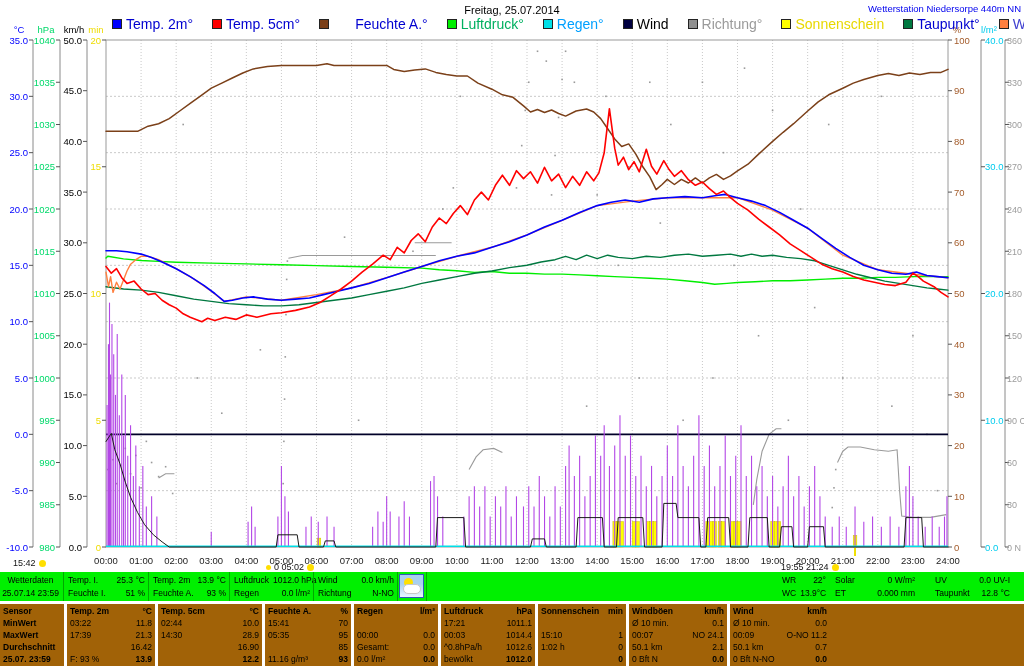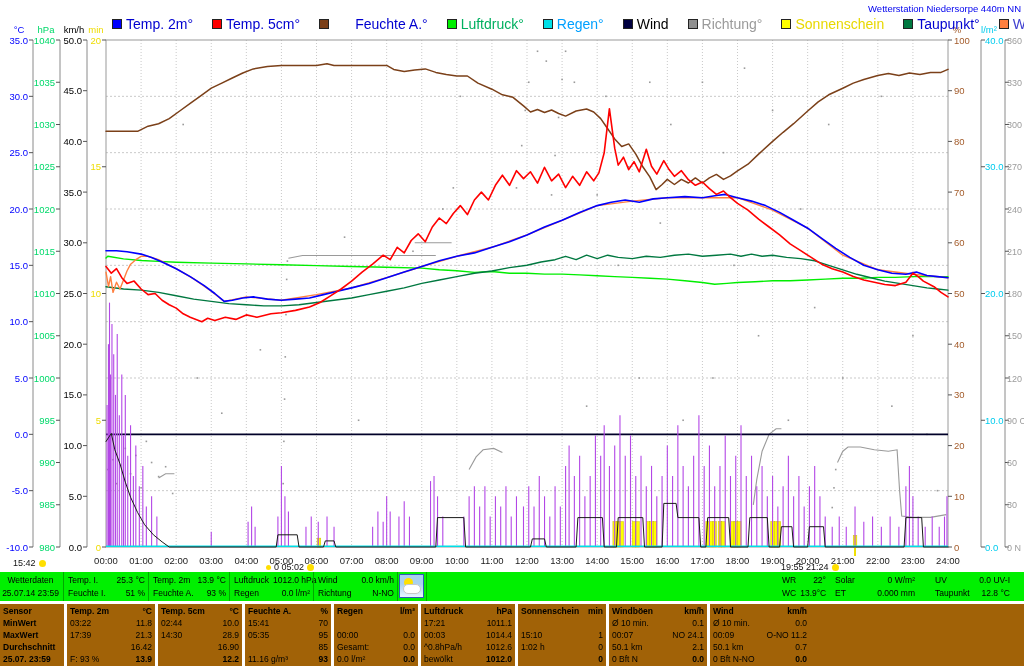--- a/index.html
+++ b/index.html
@@ -500,20 +500,21 @@
       <line x1="106" y1="546.2" x2="948" y2="546.2" stroke="#00e0e8" stroke-width="1.6"></line>
       <polyline points="106.0,131.3 123.5,131.3 137.6,131.3 148.1,126.2 158.6,123.7 169.2,118.6 179.7,111.0 190.2,103.4 200.7,95.8 211.3,88.2 221.8,83.1 232.3,78.0 242.8,73.0 253.3,68.9 267.4,66.4 281.4,65.4 299.0,65.4 316.5,65.4 327.0,63.8 334.0,65.4 351.6,65.4 369.1,65.4 386.7,65.4 393.7,69.4 404.2,71.4 414.7,69.9 425.3,68.9 435.8,72.4 446.3,74.5 456.8,76.0 467.4,76.0 477.9,83.1 491.9,89.2 502.4,94.8 513.0,97.3 523.5,105.9 530.5,112.0 537.5,109.5 544.5,112.5 551.6,110.0 558.6,113.5 565.6,116.1 576.1,111.0 586.6,109.0 593.7,112.0 600.7,118.6 607.7,128.7 614.7,138.9 621.7,146.5 628.7,143.9 635.8,154.1 642.8,166.8 649.8,176.9 656.1,189.6 662.1,184.5 667.3,179.4 674.4,184.5 681.4,179.4 688.4,183.0 695.4,177.9 702.4,183.0 709.4,177.9 716.4,174.4 723.5,179.4 730.5,175.9 737.5,170.8 748.0,164.2 758.6,154.1 772.6,141.4 783.1,132.3 793.6,123.7 807.7,111.0 818.2,101.9 828.7,94.8 842.8,88.2 853.3,83.1 863.8,79.5 877.8,75.5 888.4,73.5 898.9,75.5 909.4,73.0 919.9,74.5 930.5,72.4 941.0,72.4 948.0,69.4" fill="none" stroke="#7b4019" stroke-width="1.5" stroke-linejoin="round" stroke-linecap="round"></polyline>
       <polyline points="106.0,258.0 107.8,256.3 123.5,258.9 141.1,260.5 158.6,261.4 176.2,262.2 211.3,263.1 246.3,263.9 281.4,264.8 316.5,265.6 351.6,266.5 386.7,267.3 421.8,268.1 439.3,269.8 456.8,270.7 474.4,272.4 491.9,271.5 509.5,273.2 527.0,273.2 544.5,274.1 562.1,274.1 579.6,274.9 597.2,275.8 614.7,276.6 632.3,277.4 649.8,278.3 667.3,279.1 684.9,280.8 702.4,282.5 714.7,284.2 727.0,283.4 737.5,282.5 755.0,281.7 772.6,280.8 790.1,280.8 807.7,280.0 825.2,279.1 842.8,278.3 860.3,278.3 877.8,277.4 895.4,277.4 912.9,276.6 930.5,276.6 948.0,276.6" fill="none" stroke="#00ee00" stroke-width="1.4" stroke-linejoin="round" stroke-linecap="round"></polyline>
       <polyline points="106.0,286.7 123.5,289.0 141.1,290.1 158.6,292.4 176.2,295.8 193.7,299.1 211.3,301.4 228.8,303.6 246.3,304.8 263.9,305.9 281.4,305.9 299.0,304.8 316.5,302.5 334.0,300.3 351.6,298.0 369.1,294.6 386.7,291.2 404.2,287.9 421.8,283.4 439.3,280.0 456.8,276.6 474.4,273.2 491.9,271.0 509.5,267.6 527.0,265.3 541.0,262.0 555.1,259.7 565.6,256.3 576.1,259.7 586.6,255.2 597.2,258.6 607.7,255.2 618.2,257.4 632.3,258.6 646.3,256.3 660.3,257.4 674.4,255.2 688.4,254.1 702.4,256.3 716.4,255.2 730.5,254.1 741.0,256.3 751.5,254.1 762.1,256.3 772.6,255.2 786.6,257.4 800.7,258.6 814.7,260.8 828.7,265.3 842.8,269.8 856.8,274.3 870.8,277.7 884.8,281.1 898.9,283.4 912.9,285.6 926.9,287.9 937.5,289.0 948.0,290.1" fill="none" stroke="#007840" stroke-width="1.4" stroke-linejoin="round" stroke-linecap="round"></polyline>
       <polyline points="106.0,441.5 111.3,433.4 114.8,449.7 120.0,463.9 125.3,482.1 130.6,497.3 137.6,512.5 144.6,524.7 153.4,534.8 162.1,541.9 169.2,547.0 276.2,547.0 277.9,534.8 297.2,534.8 299.0,547.0 323.5,547.0 325.3,540.9 334.0,540.9 335.8,547.0 435.8,547.0 437.5,517.6 463.8,517.6 465.6,547.0 530.5,547.0 532.3,538.9 544.5,538.9 546.3,547.0 576.1,547.0 577.9,517.6 602.4,517.6 604.2,547.0 616.5,547.0 618.2,517.6 642.8,517.6 644.5,547.0 662.1,547.0 663.8,503.4 676.1,503.4 677.9,517.6 698.9,517.6 700.7,547.0 705.9,547.0 707.7,517.6 728.7,517.6 730.5,547.0 748.0,547.0 749.8,517.6 767.3,517.6 769.1,547.0 779.6,547.0 781.4,526.7 791.9,526.7 793.6,547.0 807.7,547.0 809.4,526.7 823.5,526.7 825.2,547.0 904.1,547.0 905.9,517.6 921.7,517.6 923.4,547.0 948.0,547.0" fill="none" stroke="#1a1a1a" stroke-width="1" stroke-linejoin="round" stroke-linecap="round"></polyline>
       <polyline points="106.0,272.1 108.5,286.7 110.6,276.6 113.0,292.4 116.5,282.2 120.0,289.0 123.5,280.0 127.0,271.0 130.6,264.2 135.8,259.7 141.1,256.3 148.1,256.3 158.6,259.7 176.2,268.7 193.7,278.9 211.3,291.2 224.2,301.4 246.3,296.9 281.4,300.3 316.5,294.6 351.6,287.9 386.7,277.7 421.8,266.5 456.8,256.3 491.9,247.3 527.0,234.9 562.1,220.3 597.2,205.6 632.3,201.1 667.3,197.7 702.4,197.7 737.5,197.7 772.6,210.1 807.7,228.2 842.8,255.2 877.8,269.8 912.9,274.3 948.0,277.7" fill="none" stroke="#ff8040" stroke-width="1.4" stroke-linejoin="round" stroke-linecap="round"></polyline>
       <polyline points="106.0,250.7 116.5,250.7 127.0,251.8 141.1,254.1 151.6,257.4 162.1,262.0 176.2,268.7 190.2,276.6 204.2,285.6 214.8,293.5 224.2,301.4 232.3,300.3 242.8,298.0 253.3,296.9 267.4,299.1 281.4,300.3 295.5,299.1 309.5,298.0 323.5,294.6 337.5,291.2 351.6,287.9 369.1,283.4 386.7,277.7 404.2,272.1 421.8,266.5 439.3,260.8 456.8,256.3 474.4,252.9 491.9,247.3 509.5,241.7 527.0,234.9 544.5,227.0 562.1,220.3 579.6,212.4 597.2,205.6 611.2,202.2 625.2,200.0 639.3,202.2 653.3,198.9 667.3,197.7 684.9,196.6 702.4,197.7 716.4,195.5 725.2,194.4 737.5,197.7 751.5,201.1 765.6,205.6 779.6,212.4 793.6,220.3 807.7,228.2 821.7,238.3 835.7,248.4 849.8,257.4 863.8,265.3 877.8,269.8 891.9,273.2 905.9,274.3 916.4,272.1 926.9,275.5 937.5,276.6 948.0,277.7" fill="none" stroke="#0000ff" stroke-width="1.6" stroke-linejoin="round" stroke-linecap="round"></polyline>
       <polyline points="106.0,266.5 111.3,273.2 116.5,268.7 121.8,277.7 127.0,283.4 134.1,281.1 141.1,289.0 148.1,294.6 155.1,293.5 162.1,300.3 169.2,304.8 176.2,308.1 183.2,313.8 190.2,317.2 201.8,321.7 207.7,318.3 214.8,320.5 225.3,317.2 235.8,319.4 246.3,314.9 256.9,317.2 270.9,313.8 281.4,312.7 295.5,310.4 309.5,307.0 320.0,302.5 330.5,295.8 341.1,289.0 351.6,281.1 362.1,272.1 372.6,264.2 383.2,255.2 390.2,259.7 397.2,247.3 404.2,252.9 411.2,240.5 418.2,233.8 425.3,241.7 432.3,227.0 439.3,218.0 446.3,223.6 453.3,213.5 460.3,205.6 467.4,214.6 474.4,200.0 481.4,192.1 488.4,200.0 495.4,185.3 502.4,175.2 509.5,185.3 516.5,170.7 523.5,178.6 530.5,171.8 537.5,183.1 544.5,167.3 551.6,180.8 558.6,174.1 565.6,187.6 572.6,176.3 579.6,185.3 586.6,171.8 593.7,180.8 598.9,172.9 604.2,152.7 609.4,108.7 614.7,148.2 618.2,165.1 623.5,157.2 628.7,169.6 634.0,161.7 639.3,171.8 646.3,149.3 651.5,166.2 656.8,174.1 663.8,160.6 669.1,169.6 674.4,176.3 681.4,170.7 688.4,179.7 695.4,185.3 702.4,182.0 709.4,188.7 716.4,194.4 723.5,191.0 730.5,197.7 737.5,203.4 748.0,210.1 758.6,219.1 769.1,227.0 779.6,234.9 790.1,243.9 800.7,250.7 811.2,257.4 821.7,264.2 832.2,268.7 842.8,272.1 853.3,276.6 863.8,280.0 874.3,282.2 884.8,284.5 895.4,285.6 905.9,282.2 912.9,273.2 918.2,276.6 923.4,281.1 934.0,286.7 941.0,292.4 948.0,296.9" fill="none" stroke="#ff0000" stroke-width="1.6" stroke-linejoin="round" stroke-linecap="round"></polyline>
       <rect x="106" y="40" width="842" height="507" fill="transparent"></rect>
     </svg>
+  <div class="hdr-title">Freitag, 25.07.2014</div>
   <div class="station">Wetterstation Niedersorpe 440m NN</div>
   <div id="legend">
       <span class="li">
         <span class="sw" style="background: rgb(0, 0, 255);"></span>
         <span style="color: rgb(0, 0, 208);">Temp. 2m°</span>
       </span>
       <span class="li">
         <span class="sw" style="background: rgb(255, 0, 0);"></span>
         <span style="color: rgb(0, 0, 208);">Temp. 5cm°</span>
       </span>
@@ -701,21 +702,21 @@
         <div class="trow">
           <span></span>
           <span>16.42</span>
         </div>
         <div class="trow">
           <span>F: 93 %</span>
           <span class="b">13.9</span>
         </div>
       </div>
       <div class="tgap"></div>
-      <div class="tgroup" style="width: 84px;">
+      <div class="tgroup" style="width: 104px;">
         <div class="trow">
           <span class="b">Temp. 5cm</span>
           <span class="b">°C</span>
         </div>
         <div class="trow">
           <span>02:44</span>
           <span>10.0</span>
         </div>
         <div class="trow">
           <span>14:30</span>

